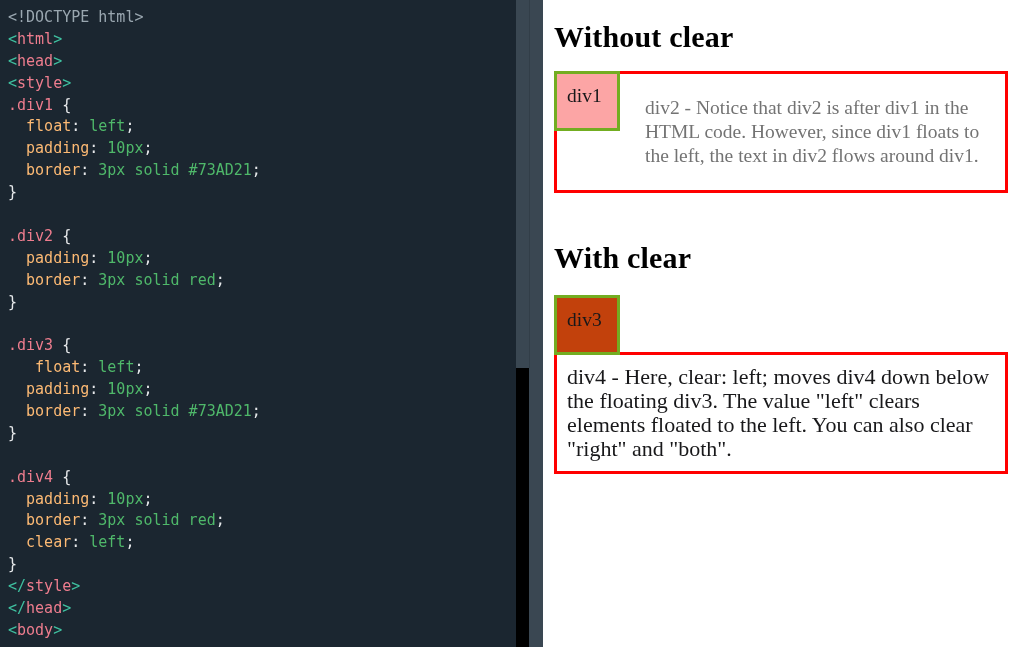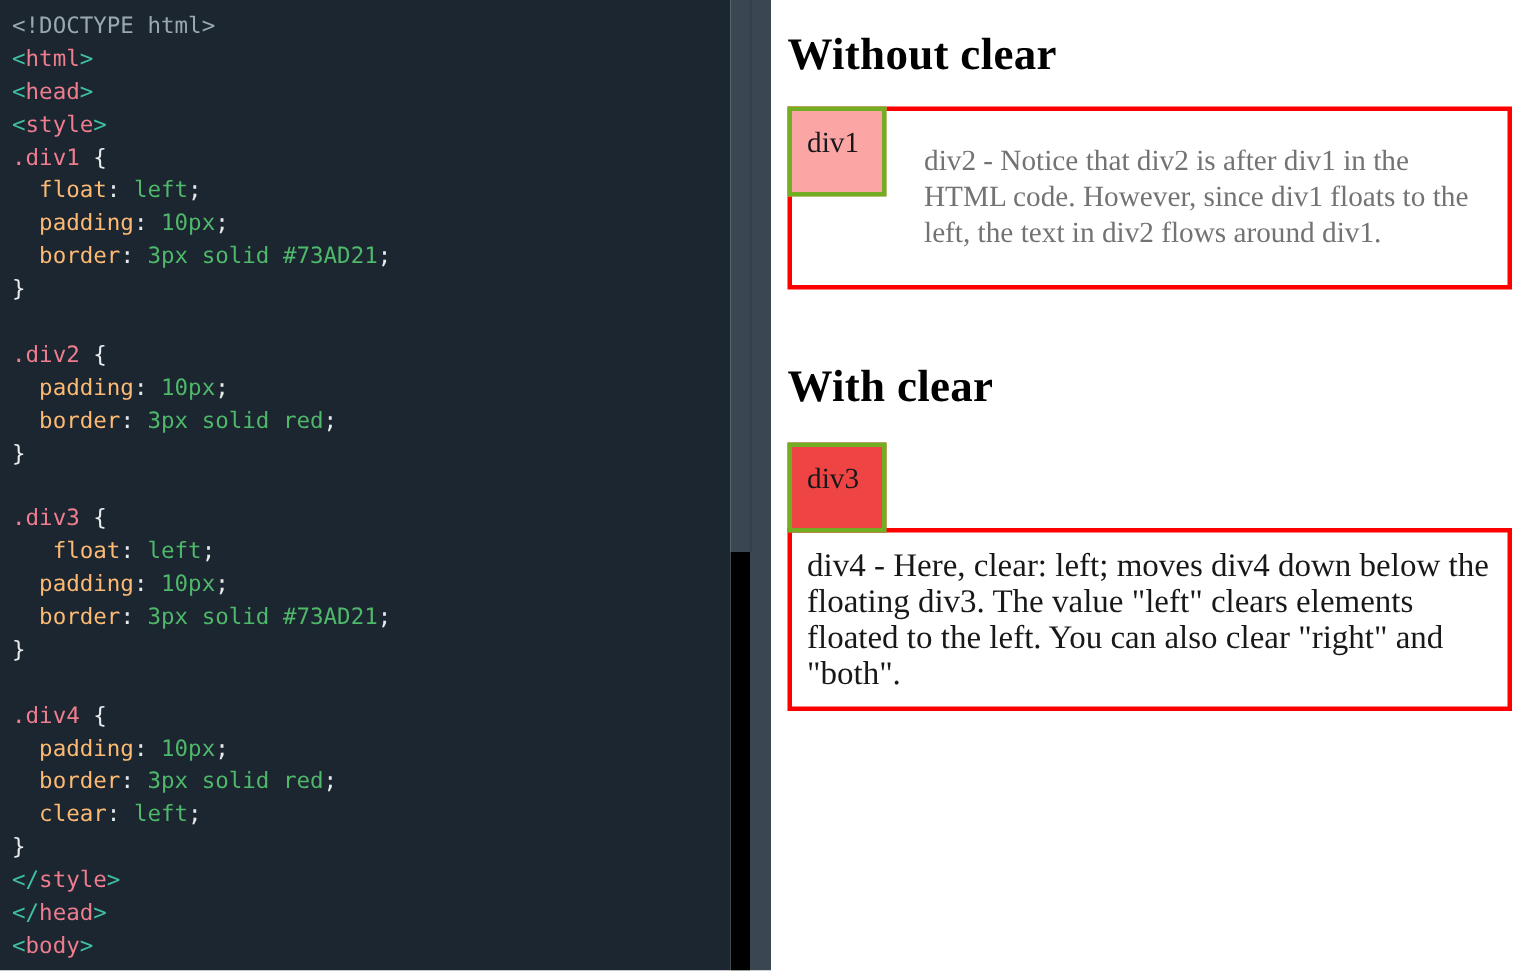--- a/index.html
+++ b/index.html
@@ -24,20 +24,21 @@
   }
 
   
   .editor-pane {
     position: relative;
     width: 487px;
     height: 647px;
     background: #1b2630;
     overflow: hidden;
     flex: 0 0 487px;
+    padding-left: 29px;
   }
 
   .code-area {
     position: absolute;
     left: 0;
     top: 0;
     width: 487px;
     padding: 7px 0 0 8px;
     box-sizing: border-box;
     font-family: "DejaVu Sans Mono", monospace;
@@ -164,21 +165,21 @@
   }
 
   .demo2-wrap {
     margin-top: 22px;
     margin-right: 8px;
   }
   .demo2-green {
     width: 66px;
     height: 60px;
     border: 3px solid #73AD21;
-    background: #ef4444;
+    background: #c2410c;
     box-sizing: border-box;
     padding: 10px;
     font-size: 19.5px;
     line-height: 24px;
     color: #18181a;
     position: relative;
     z-index: 3;
   }
   .demo2-red {
     margin-top: -3px;

